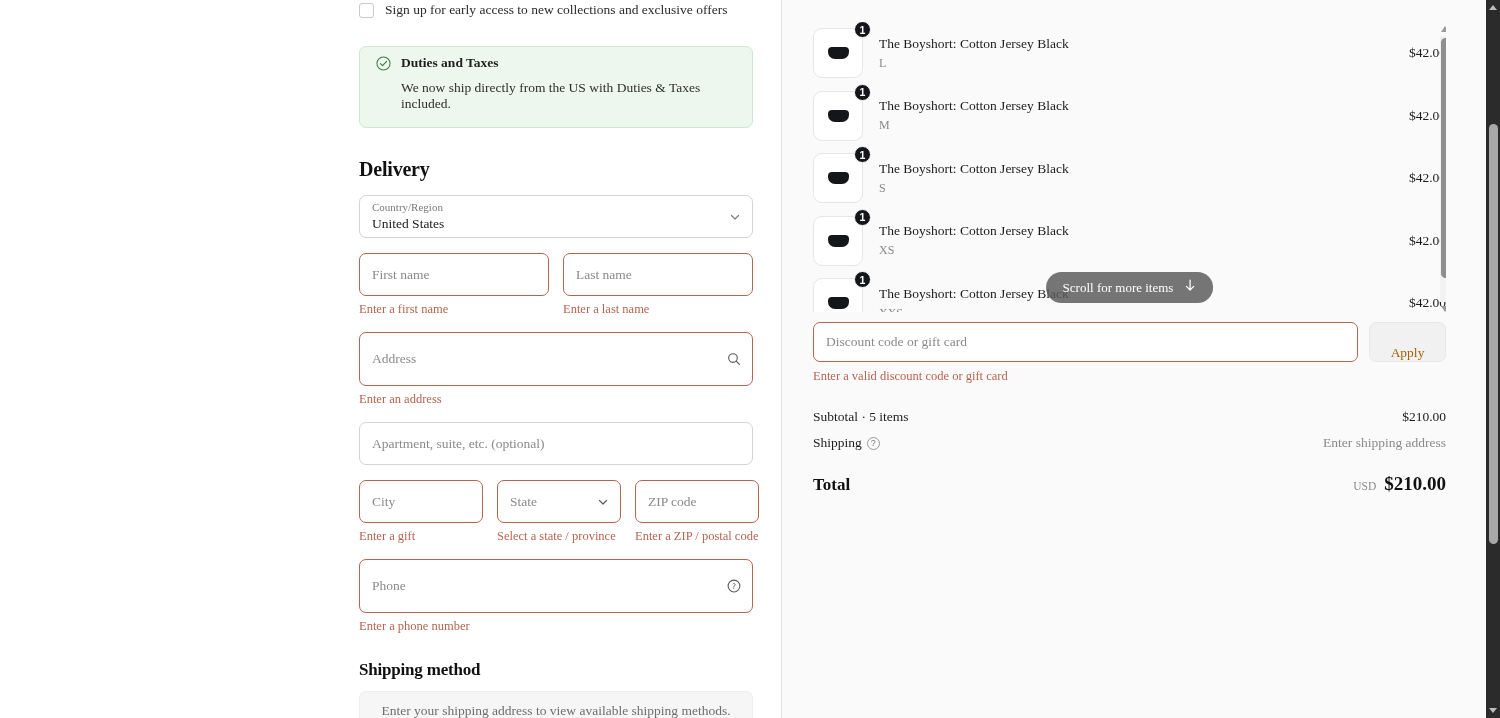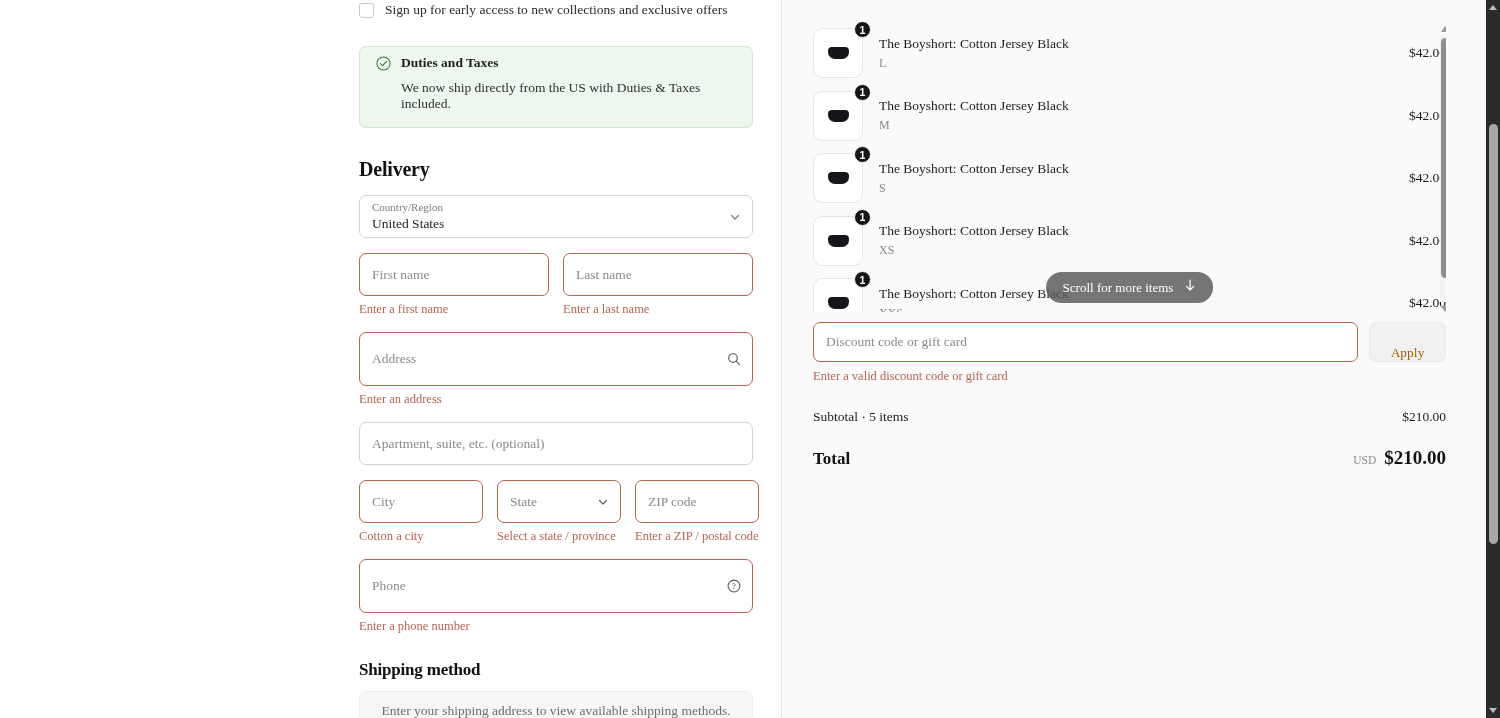--- a/index.html
+++ b/index.html
@@ -523,21 +523,21 @@
         <div class="field">
           <span class="ph">Apartment, suite, etc. (optional)</span>
         </div>
       </div>
 
       <div class="row-city">
         <div class="cell-city">
           <div class="field error">
             <span class="ph">City</span>
           </div>
-          <div class="err-msg">Cotton a city</div>
+          <div class="err-msg">Enter a gift</div>
         </div>
         <div class="cell-state">
           <div class="field error">
             <span class="ph">State</span>
             <span class="field-icon">
               <svg width="12" height="12" viewBox="0 0 12 12">
                 <path d="M2.5 4.5 L6 8 L9.5 4.5" fill="none" stroke="#5b5b5b" stroke-width="1.2" stroke-linecap="round" stroke-linejoin="round"></path>
               </svg>
             </span>
           </div>
@@ -669,20 +669,26 @@
           <span>Apply</span>
         </div>
       </div>
       <div class="discount-err">Enter a valid discount code or gift card</div>
 
       <div class="totals">
         <div class="total-row">
           <span>Subtotal · 5 items</span>
           <span>$210.00</span>
         </div>
+        <div class="total-row">
+          <span>
+            <span>Shipping</span><span class="help-badge">?</span>
+          </span>
+          <span class="muted">Enter shipping address</span>
+        </div>
         <div class="grand-row">
           <span class="grand-label">Total</span>
           <span class="grand-right">
             <span class="grand-cur">USD</span>
             <span class="grand-amt">$210.00</span>
           </span>
         </div>
       </div>
 
     </div>

